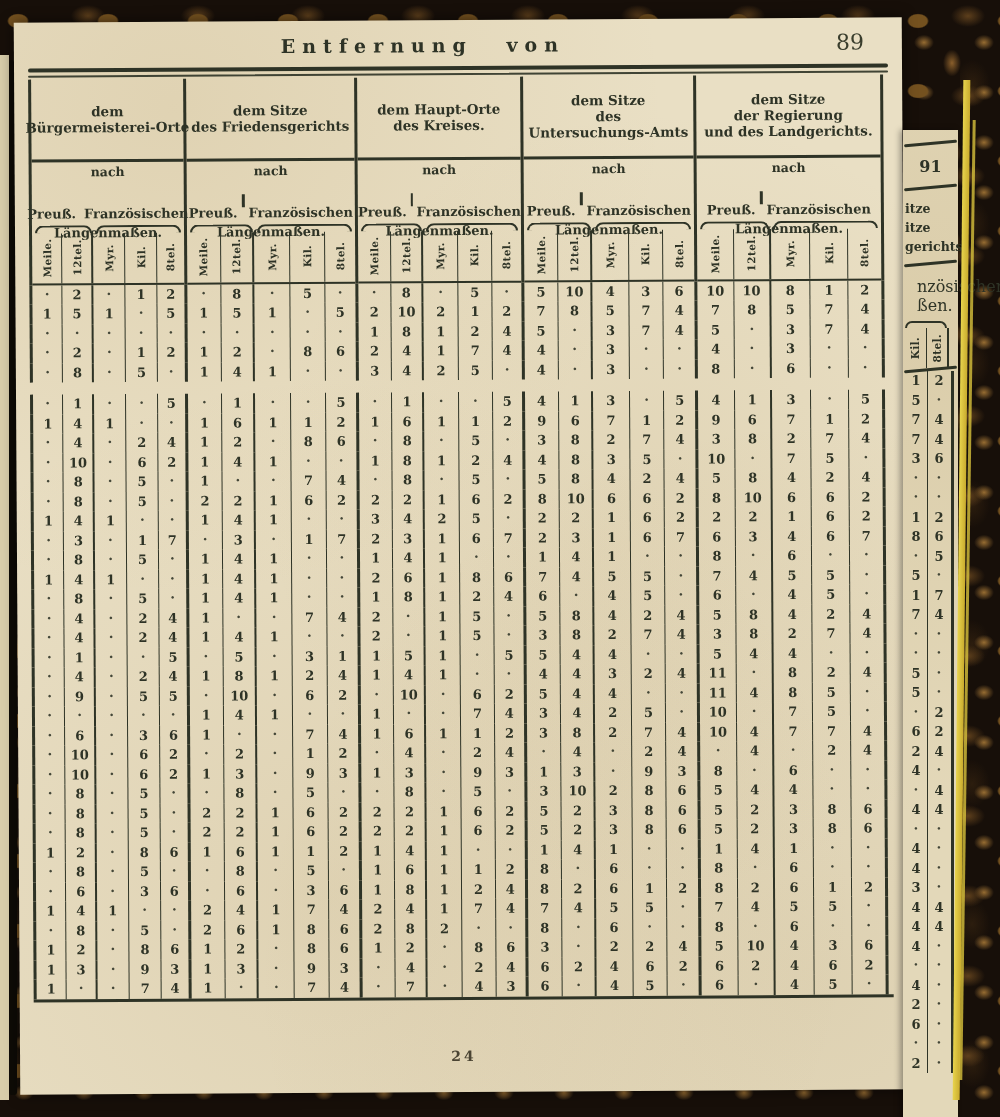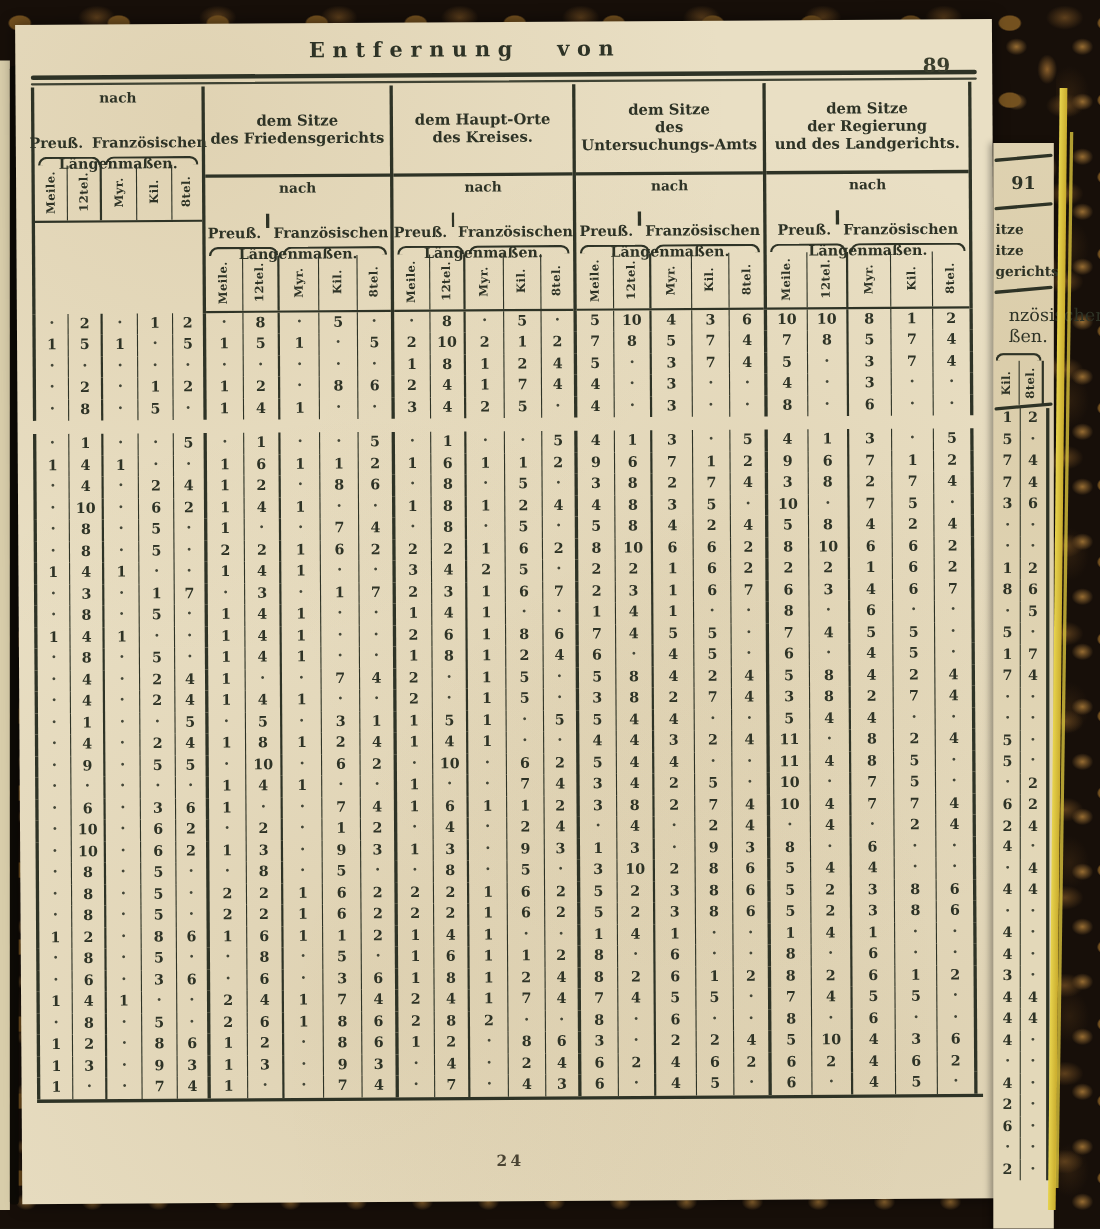--- a/index.html
+++ b/index.html
@@ -36,21 +36,21 @@
       radial-gradient(circle at 90% 90%, rgba(140,110,50,.12), transparent 45%);
     transform:rotate(-0.35deg);
     box-shadow:0 0 14px rgba(0,0,0,.55);
     color:var(--ink);
   }
   .title-row{position:relative;height:46px;}
   .title{
     position:absolute;left:0;right:70px;top:14px;text-align:center;
     font-size:19px;font-weight:700;letter-spacing:7px;word-spacing:20px;color:var(--ink);
   }
-  .pageno{position:absolute;right:38px;top:32px;font-size:18px;font-weight:700;color:var(--ink-soft);}
+  .pageno{position:absolute;right:38px;top:12px;font-size:22px;font-weight:400;color:var(--ink-soft);}
   .double-rule{padding:0 14px;}
   .double-rule .r1{height:3.5px;background:var(--ink);margin-bottom:3px;border-radius:2px;}
   .double-rule .r2{height:2px;background:var(--ink);opacity:.9;border-radius:2px;}
 
   .table{margin:2px 14px 0 14px;}
   .head-groups{display:flex;}
   .group{border-right:3px solid var(--ink);}
   .head-groups .group:first-child{border-left:3px solid var(--ink);}
   .gw1{width:152px;} .gw2{width:168px;} .gw3{width:163px;} .gw4{width:170px;} .gw5{width:184px;}
 
@@ -127,20 +127,24 @@
       <div class="title">Entfernung von</div>
       <div class="pageno">89</div>
     </div>
     <div class="double-rule">
       <div class="r1"></div>
       <div class="r2"></div>
     </div>
     <div class="table">
       <div class="head-groups" id="head-groups">
           <div class="group gw1">
+            <div class="glabel">
+              <div class="gline">dem</div>
+              <div class="gline">Bürgermeisterei-Orte</div>
+            </div>
             <div class="measure">
               <div class="nach">nach</div>
               <div class="pf">
                 <div class="t">Preuß.</div>
                 <div class="bar"></div>
                 <div class="t">Französischen</div>
               </div>
               <div class="laengen">Längenmaßen.</div>
             </div>
             <div class="braces">

